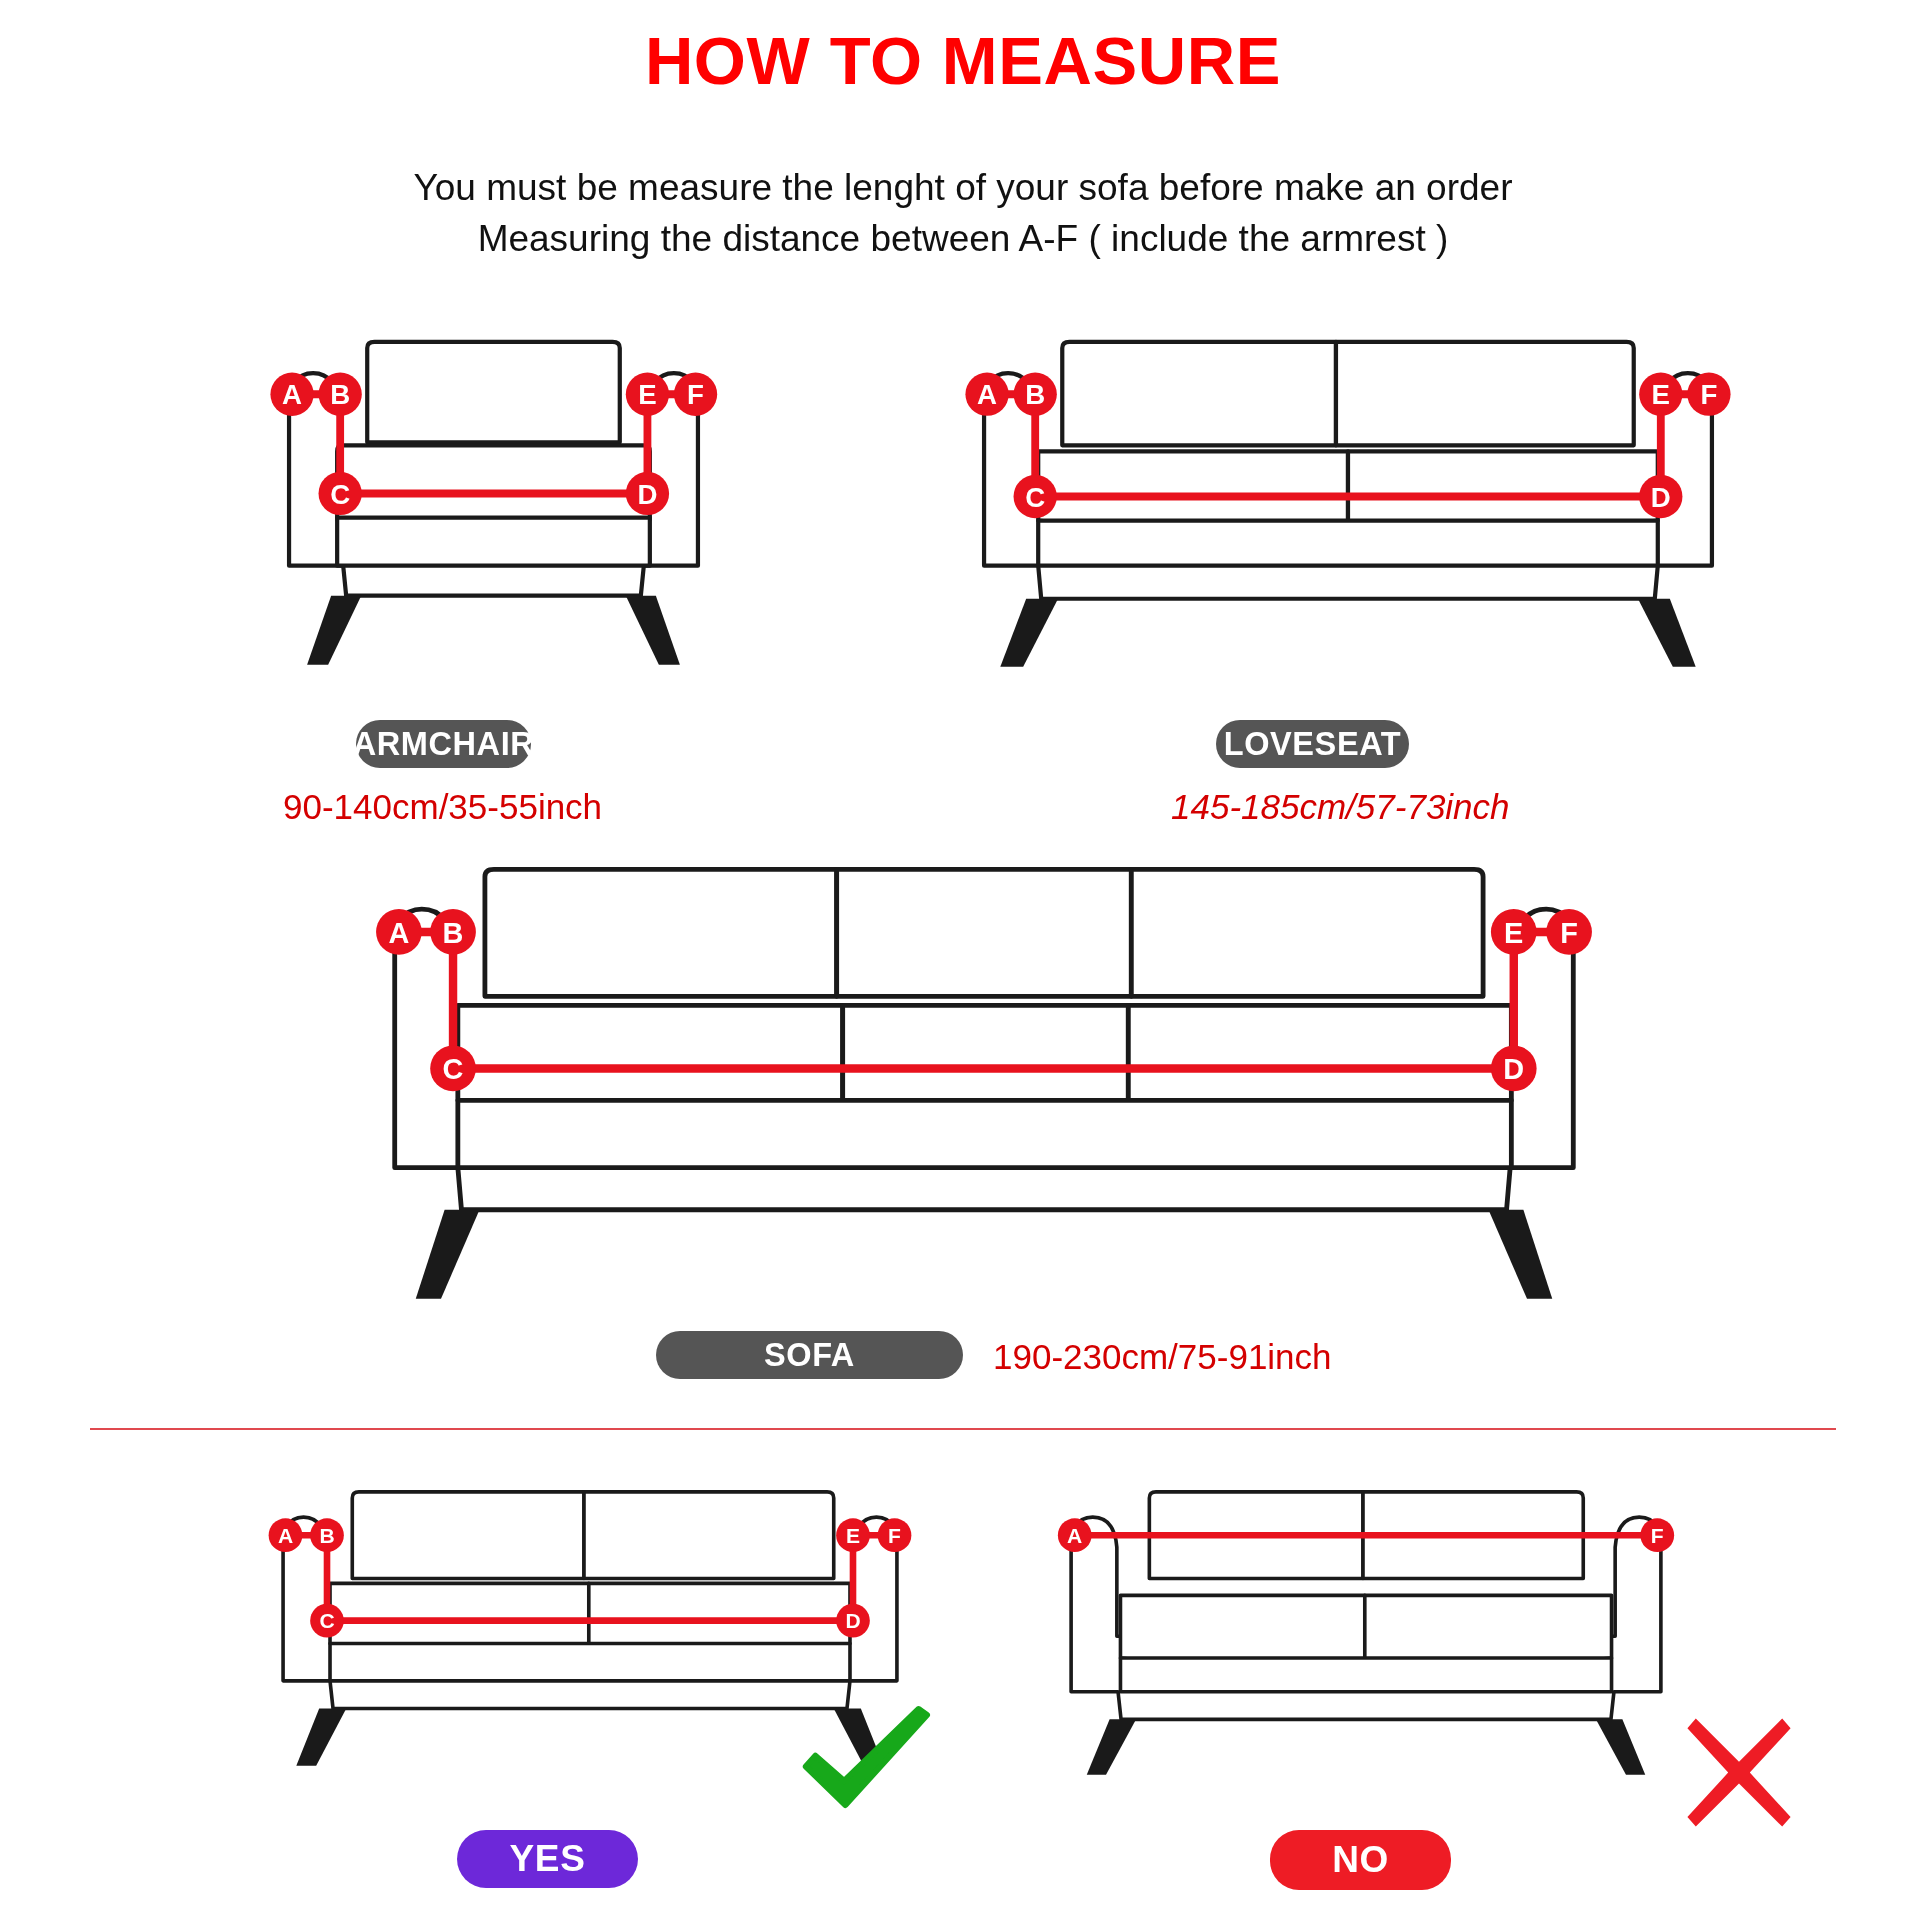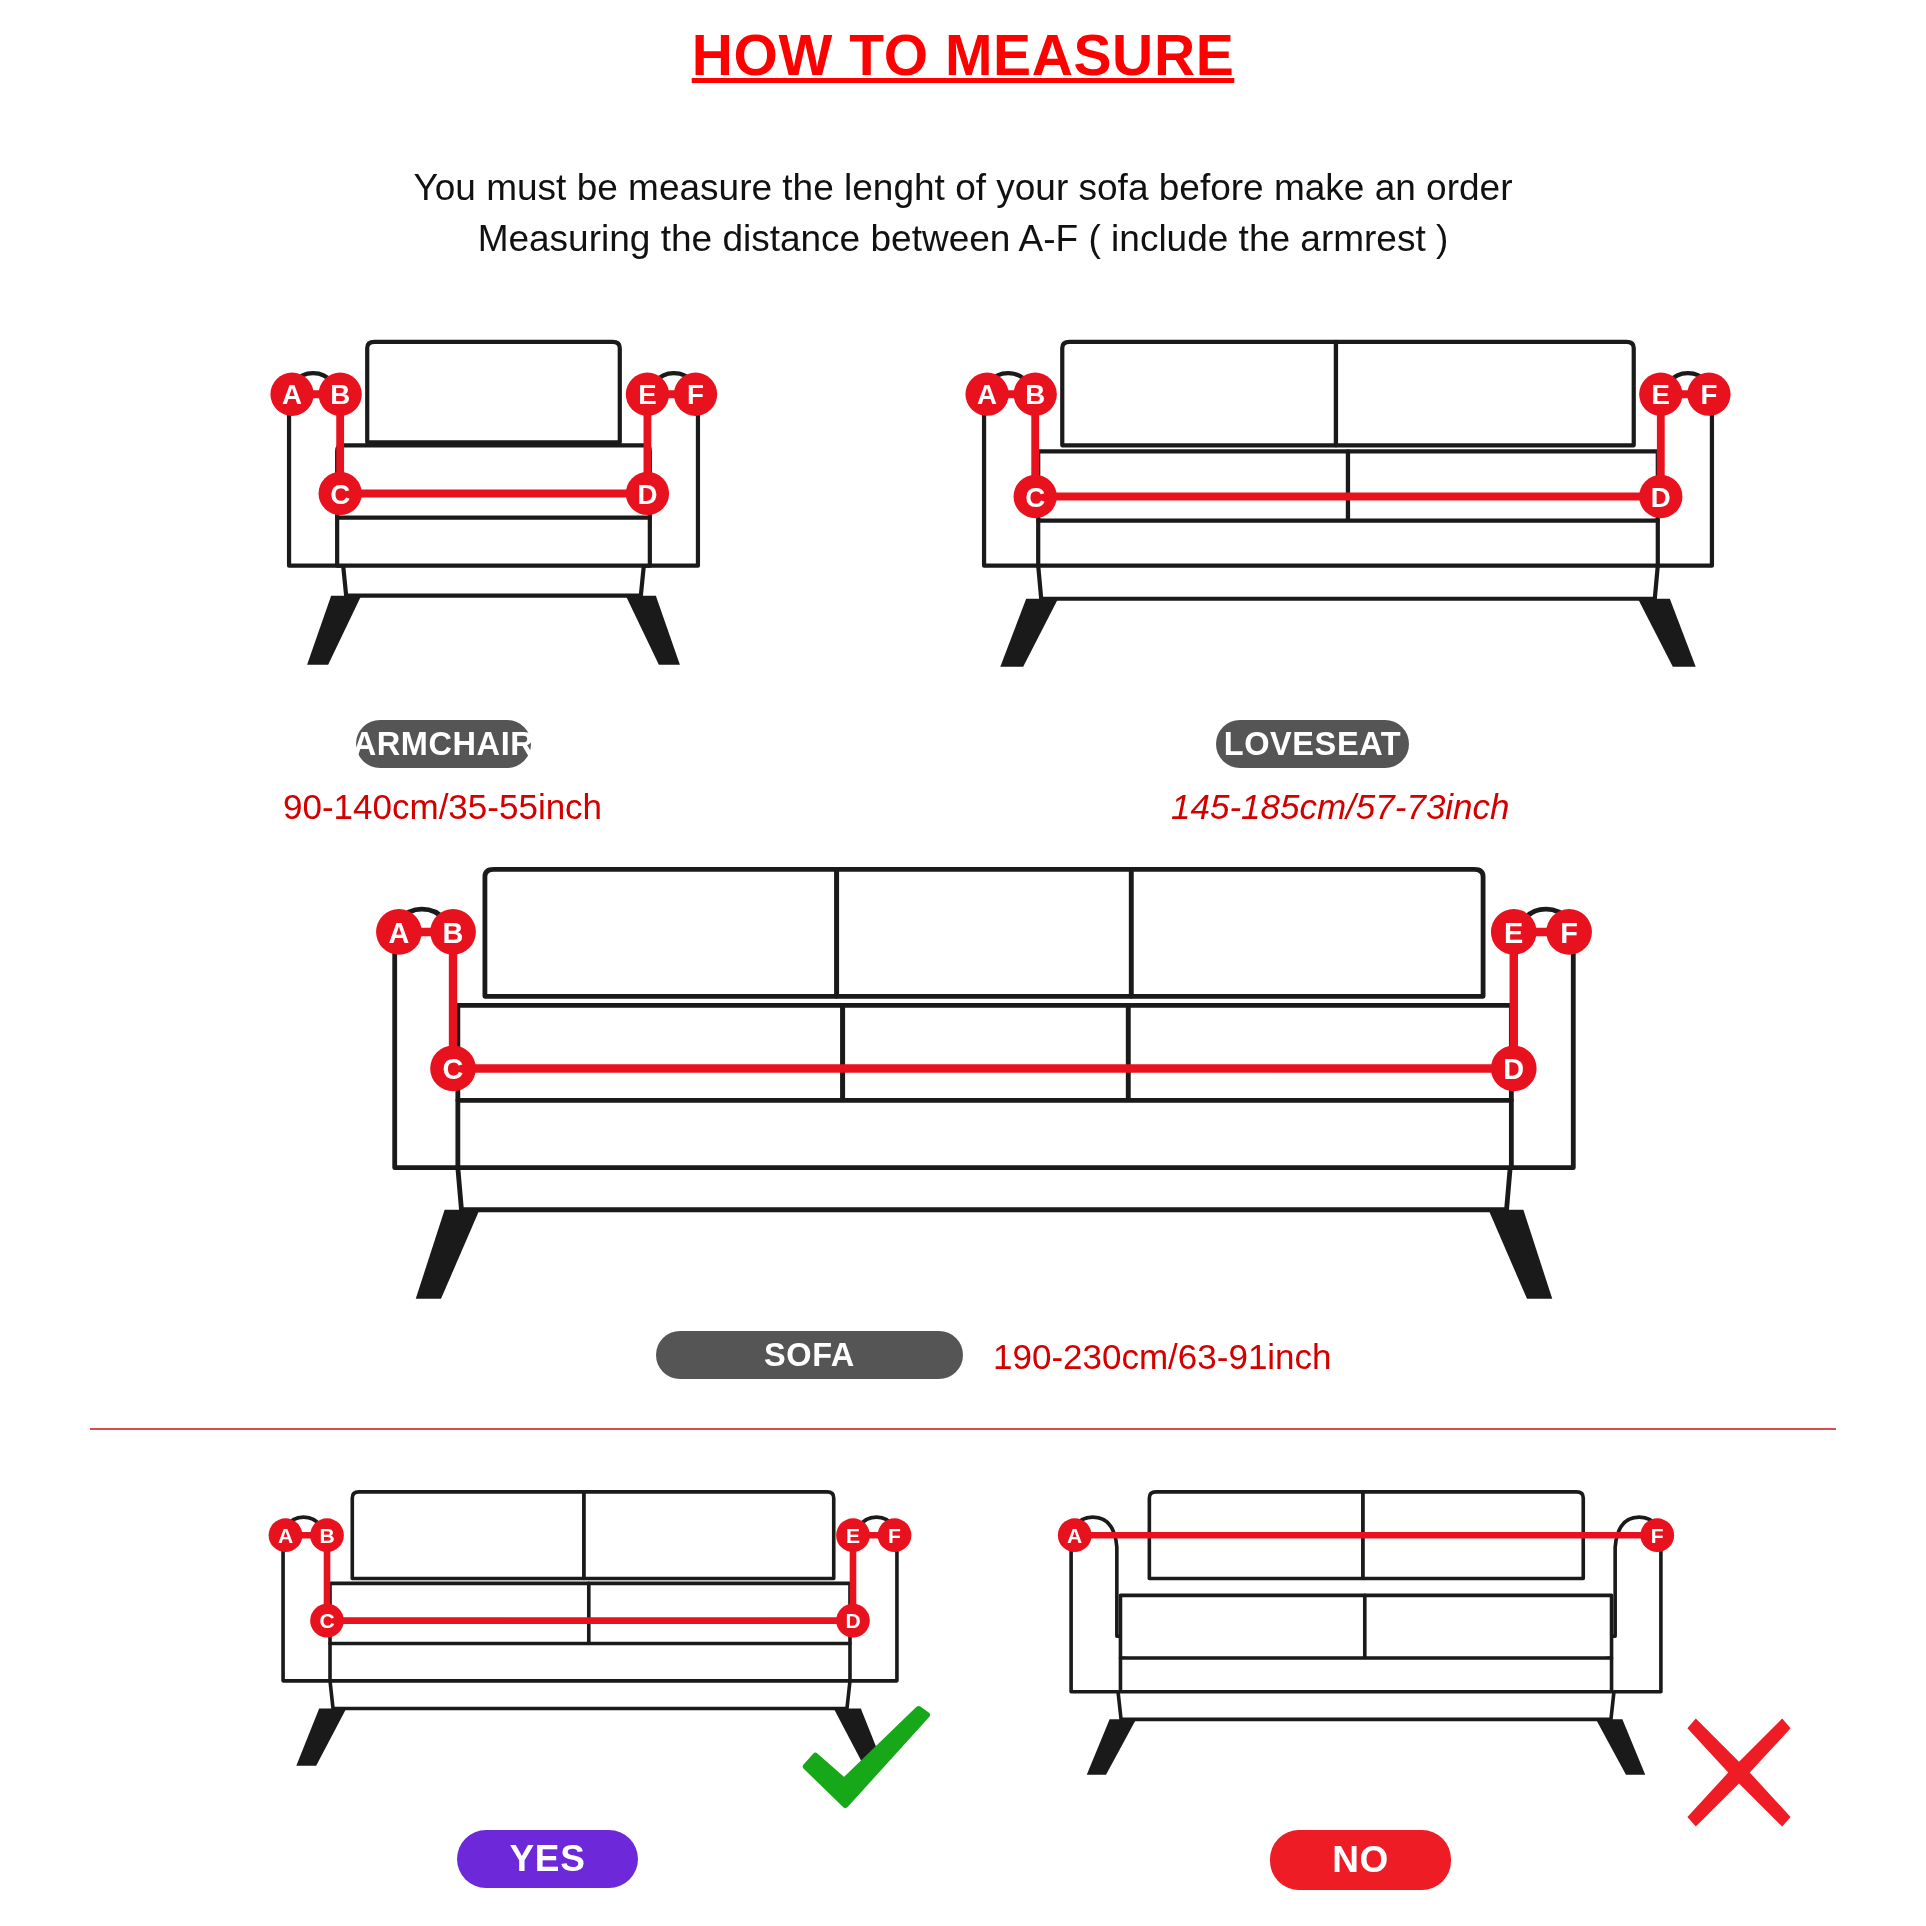--- a/index.html
+++ b/index.html
@@ -20,25 +20,24 @@
   }
 
   
   .title {
     position: absolute;
     top: 24px;
     left: 0;
     width: 1926px;
     text-align: center;
     color: #ff0000;
-    font-size: 57px;
+    font-size: 67px;
     font-weight: bold;
     letter-spacing: 0.6px;
     line-height: 1.1;
-    text-decoration: underline;
   }
   .subtitle {
     position: absolute;
     left: 0;
     width: 1926px;
     text-align: center;
     color: #111111;
     font-size: 37px;
     line-height: 1.28;
   }
@@ -217,21 +216,21 @@
           <text x="1916" y="363" text-anchor="middle" fill="#fff" font-size="48" font-weight="bold" font-family="Liberation Sans, sans-serif">D</text>
         <circle cx="1916" cy="118" r="38" fill="#e8121e"></circle>
           <text x="1916" y="136" text-anchor="middle" fill="#fff" font-size="48" font-weight="bold" font-family="Liberation Sans, sans-serif">E</text>
         <circle cx="2008" cy="118" r="38" fill="#e8121e"></circle>
           <text x="2008" y="136" text-anchor="middle" fill="#fff" font-size="48" font-weight="bold" font-family="Liberation Sans, sans-serif">F</text>
       </g>
     </svg>
   </div>
 
   <div class="pill gray" style="left:656px; top:1331px; width:307px;">SOFA</div>
-  <div class="dim" style="left:993px; top:1337px;">190-230cm/63-91inch</div>
+  <div class="dim" style="left:993px; top:1337px;">190-230cm/75-91inch</div>
 
   <div class="divider" style="left:90px; top:1428px; width:1746px;"></div>
 
   <div class="fig" style="left:259px; top:1487px; width:662px; height:289px;">
     <svg width="662" height="289" viewBox="0 0 1100 480">
       <path d="M155,28 L155,18 Q155,8 166,8 L540,8 L540,152 L155,152 Z" fill="#ffffff" stroke="#1a1a1a" stroke-width="6" stroke-linejoin="round"></path>
       <path d="M540,8 L944,8 Q955,8 955,18 L955,28 L955,152 L540,152 Z" fill="#ffffff" stroke="#1a1a1a" stroke-width="6" stroke-linejoin="round"></path>
       <path d="M40,100 Q40,50 74,50 Q108,50 112,100 L112,222 L988,222 L988,100 Q992,50 1026,50 Q1060,50 1060,100
                L1060,322 L982,322 L977,368 L123,368 L118,322 L40,322 Z" fill="#ffffff" stroke="#1a1a1a" stroke-width="6" stroke-linejoin="round"></path>
       <path d="M118,160 L548,160 L548,262 Q335,284 118,260 Z" fill="#ffffff" stroke="#1a1a1a" stroke-width="6" stroke-linejoin="round"></path>

